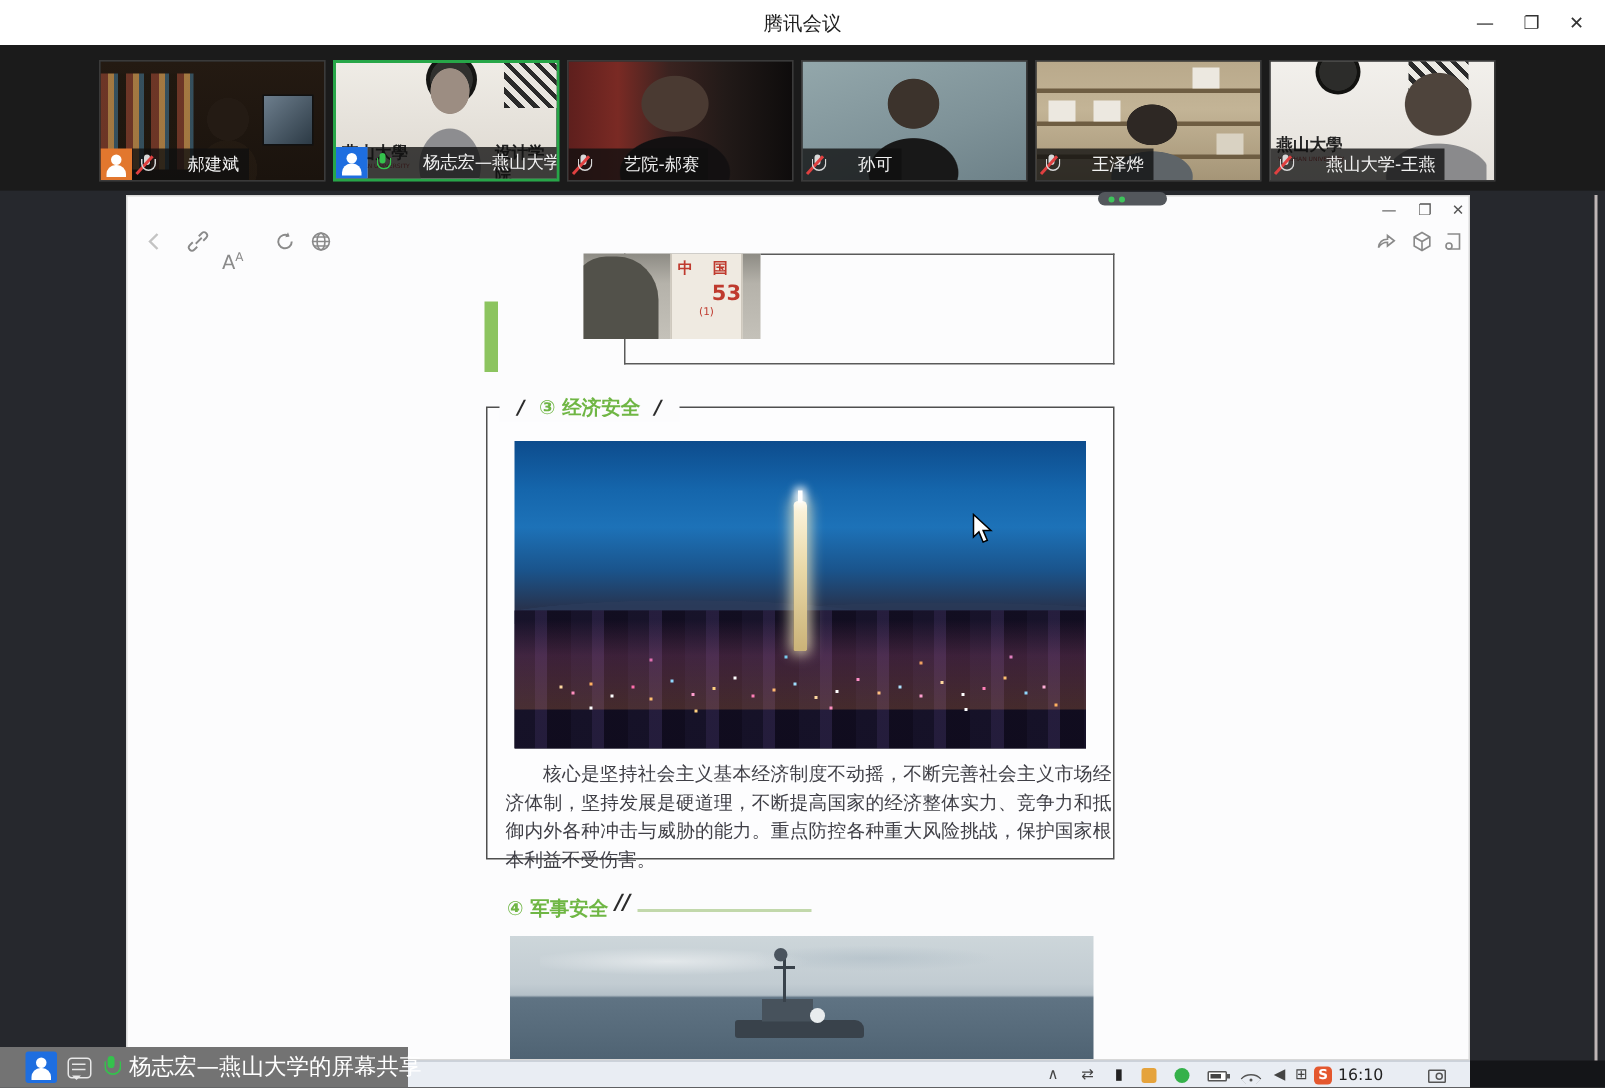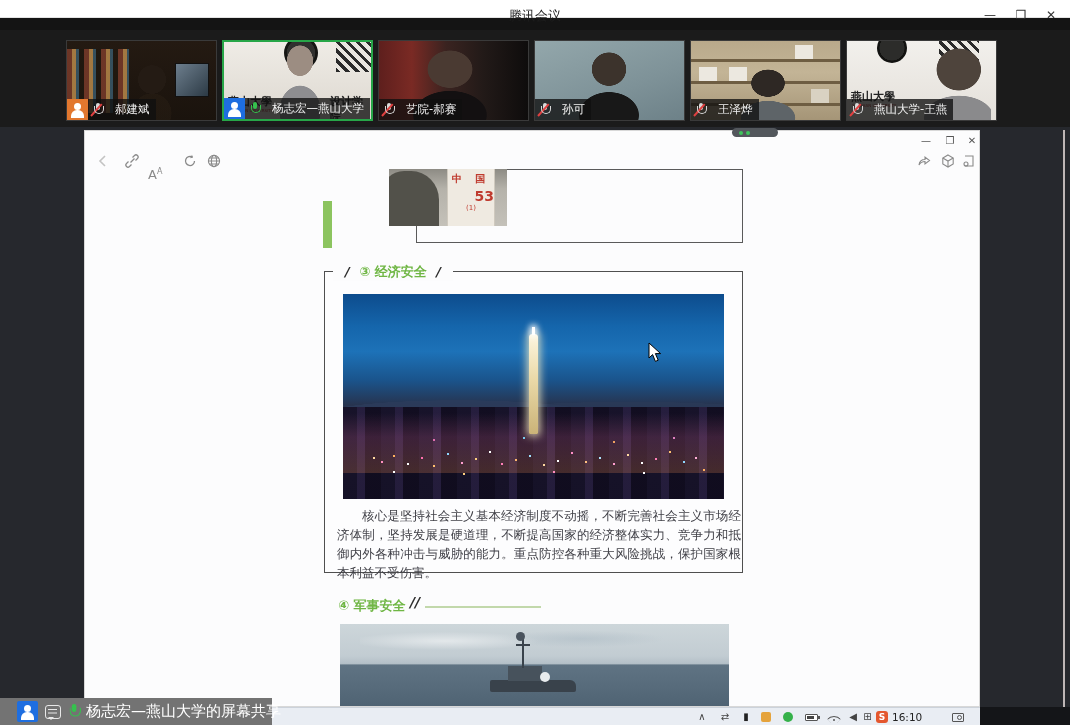--- a/index.html
+++ b/index.html
@@ -2,41 +2,41 @@
 <html><head>
 <meta charset="utf-8">
 <style>
   * { margin:0; padding:0; box-sizing:border-box; }
   html,body { width:1070px; height:725px; overflow:hidden; background:#000;
     font-family:"DejaVu Sans","Liberation Sans",sans-serif; }
   .abs { position:absolute; }
   #stage { position:relative; width:1070px; height:725px; background:#141414; }
 
   
-  #titlebar { left:0; top:0; width:1070px; height:18px; background:#ffffff;
+  #titlebar { left:0; top:0; width:1070px; height:39px; background:#ffffff;
     border-bottom:1px solid #e3e3e3; }
   #titlebar .title { left:0; right:0; top:7px; text-align:center; font-size:13px; color:#1d1d1d; }
   .winbtn { top:5px; width:26px; height:20px; text-align:center; line-height:20px;
     font-size:12px; color:#333; cursor:default; }
 
   
   #strip { left:0; top:30px; width:1070px; height:97px; background:#1b1b1b; }
   .thumb { top:10px; width:151px; height:81px; background:#2a2a2a; overflow:hidden;
     border:1px solid #3a3a3a; }
   .thumb.active { border:2px solid #27a648; }
   .thumb .lrow { position:absolute; left:0; bottom:0; display:flex; align-items:flex-end; }
   .pbadge { width:21px; height:21px; display:inline-block; position:relative; flex:0 0 auto; }
   .pbadge.orange { background:#e2772e; }
   .pbadge.blue { background:#1e6ee0; }
   .pbadge::before { content:""; position:absolute; left:7px; top:4px; width:7px; height:7px;
     border-radius:50%; background:#fff; }
   .pbadge::after { content:""; position:absolute; left:4px; top:11px; width:13px; height:8px;
     border-radius:6px 6px 0 0; background:#fff; }
   .plabel { background:rgba(15,15,15,.78); height:21px; display:flex; align-items:center;
-    padding:0 6px 0 4px; gap:12px;justify-content:space-between; }
+    padding:0 6px 0 4px; gap:22px;justify-content:space-between; }
   .pname { color:#f2f2f2; font-size:11.5px; white-space:nowrap; }
   .mic { width:11px; height:15px; position:relative; display:inline-block; flex:0 0 auto; }
   .mic::before { content:""; position:absolute; left:3.5px; top:1px; width:4px; height:7px;
     border-radius:2px; background:#d8d8d8; }
   .mic::after { content:""; position:absolute; left:1.5px; top:4px; width:8px; height:7px;
     border:1px solid #d8d8d8; border-top:none; border-radius:0 0 5px 5px; }
   .mic.on::before { background:#35c24d; }
   .mic.on::after { border-color:#35c24d; }
   .mic .slash { position:absolute; left:-1px; top:13px; width:16px; height:2px;
     background:#e04040; transform:rotate(-48deg); transform-origin:left center; }

